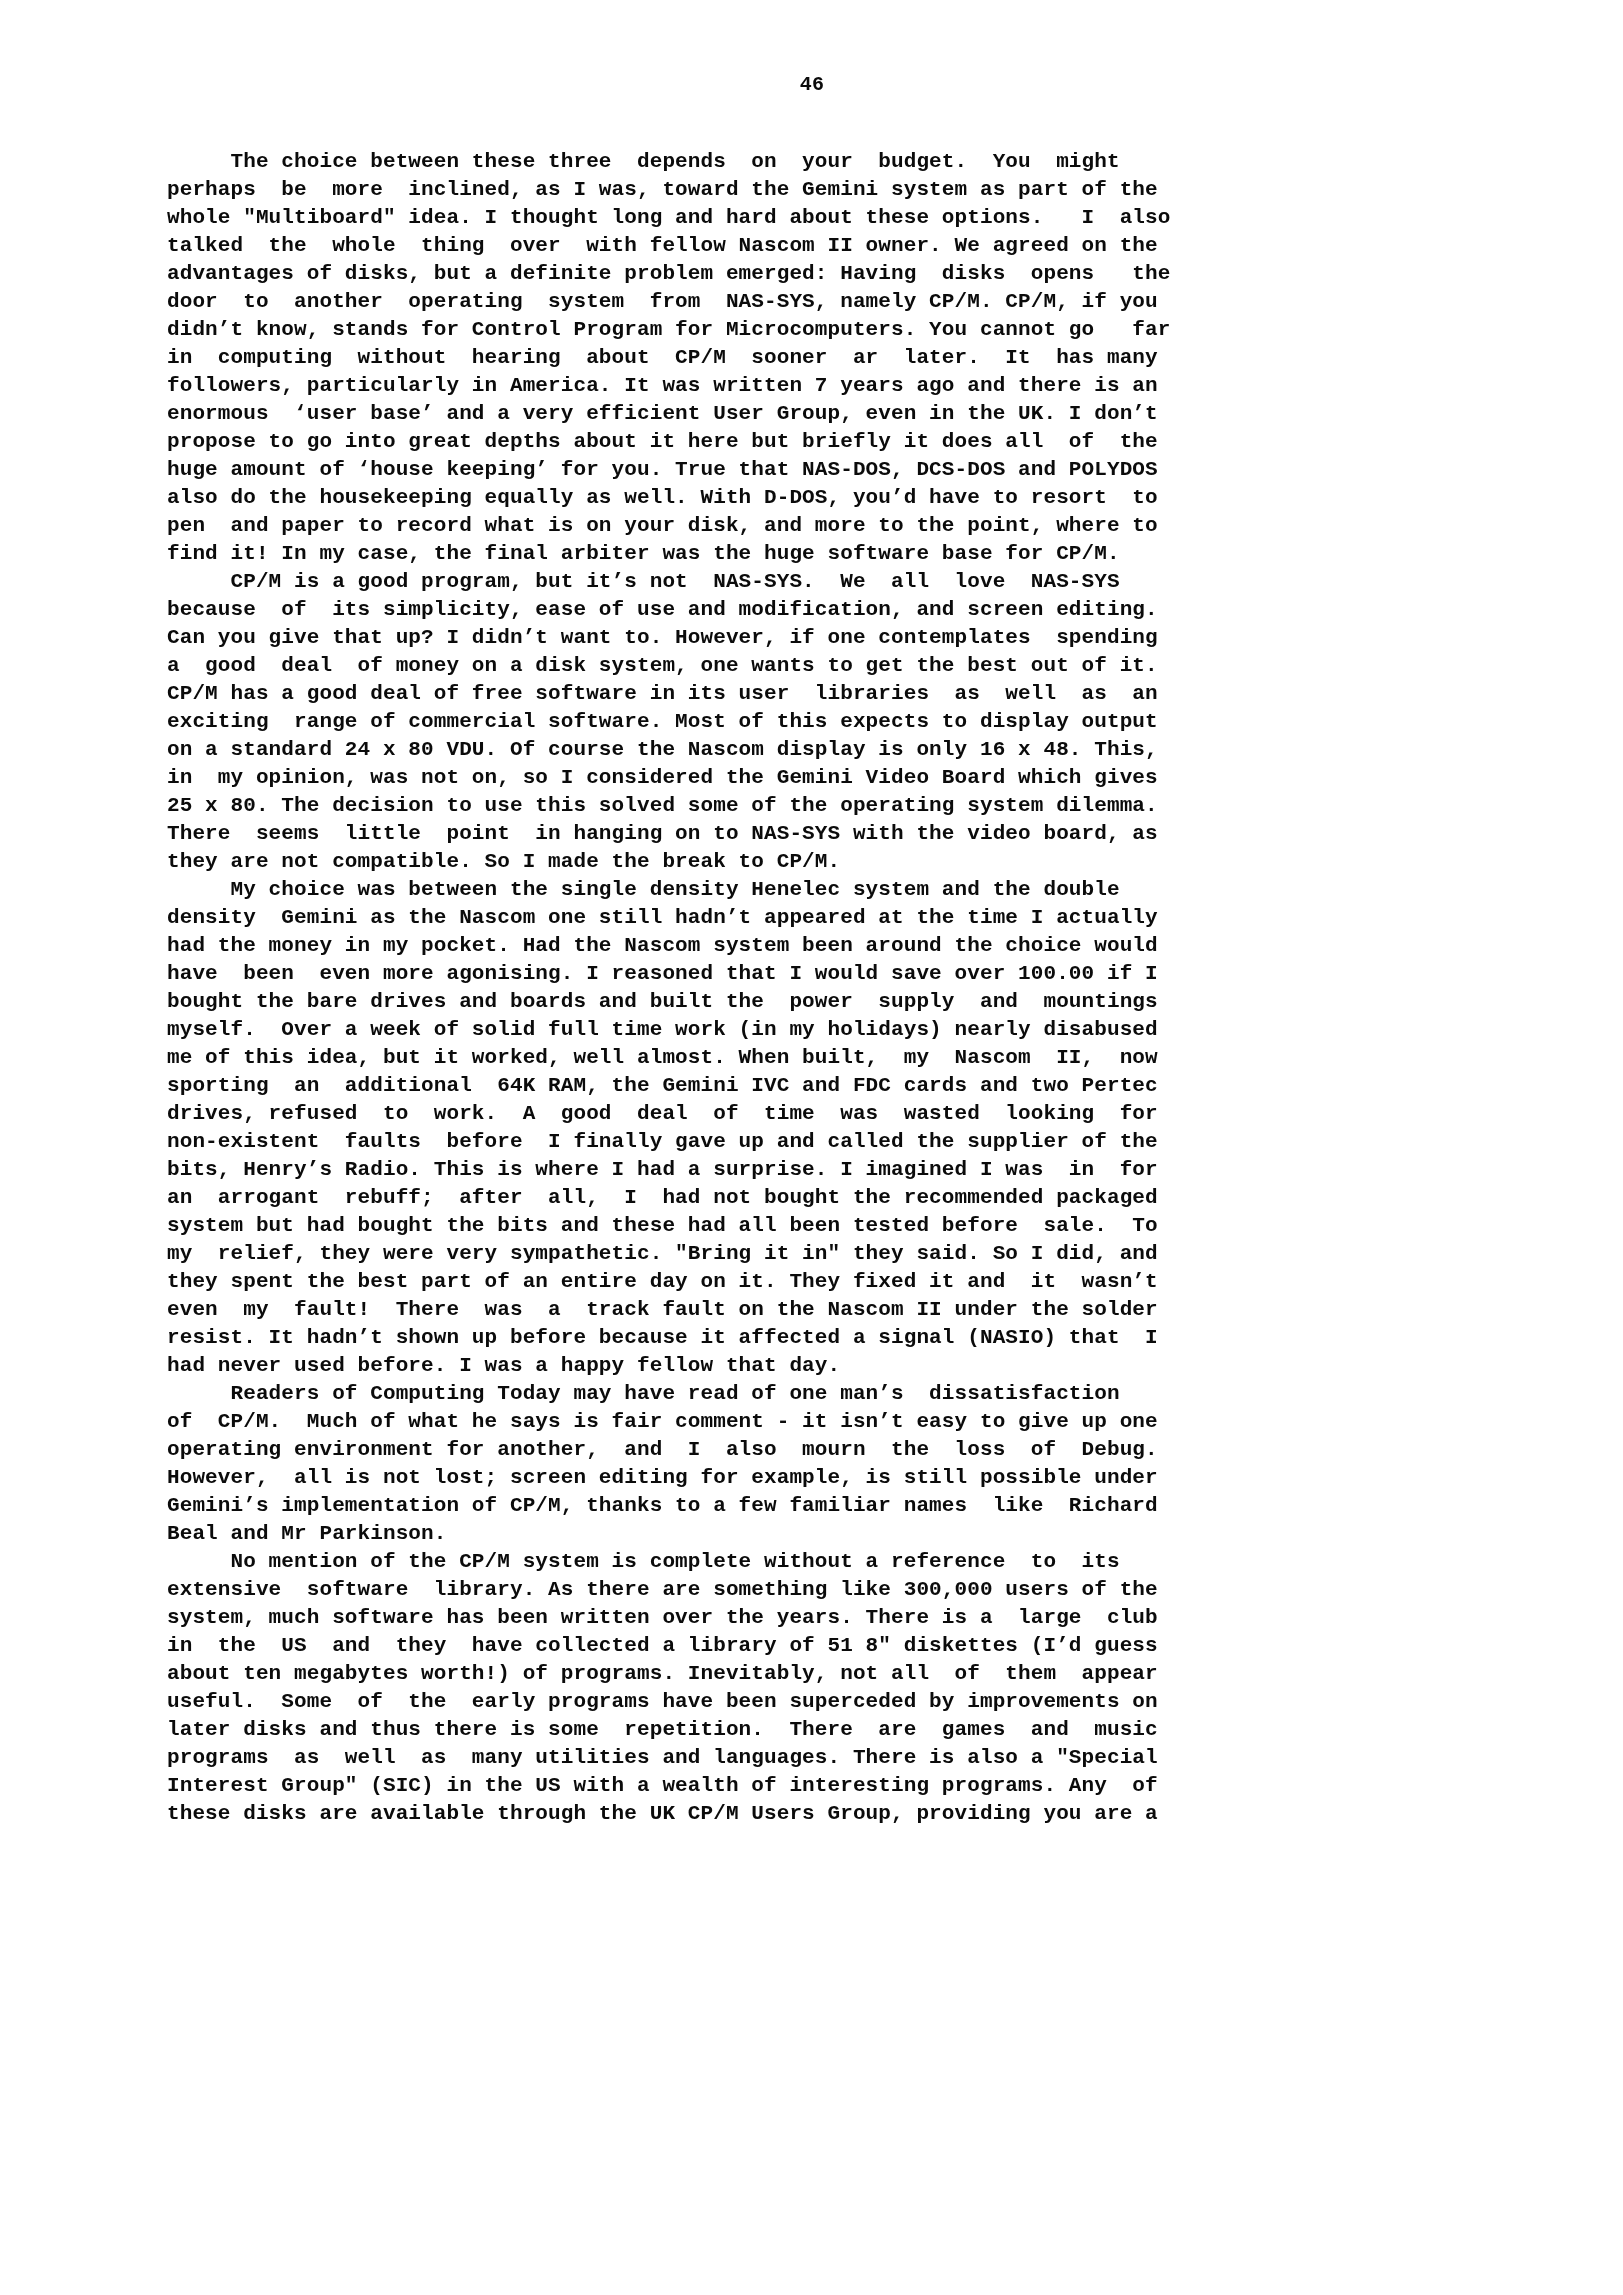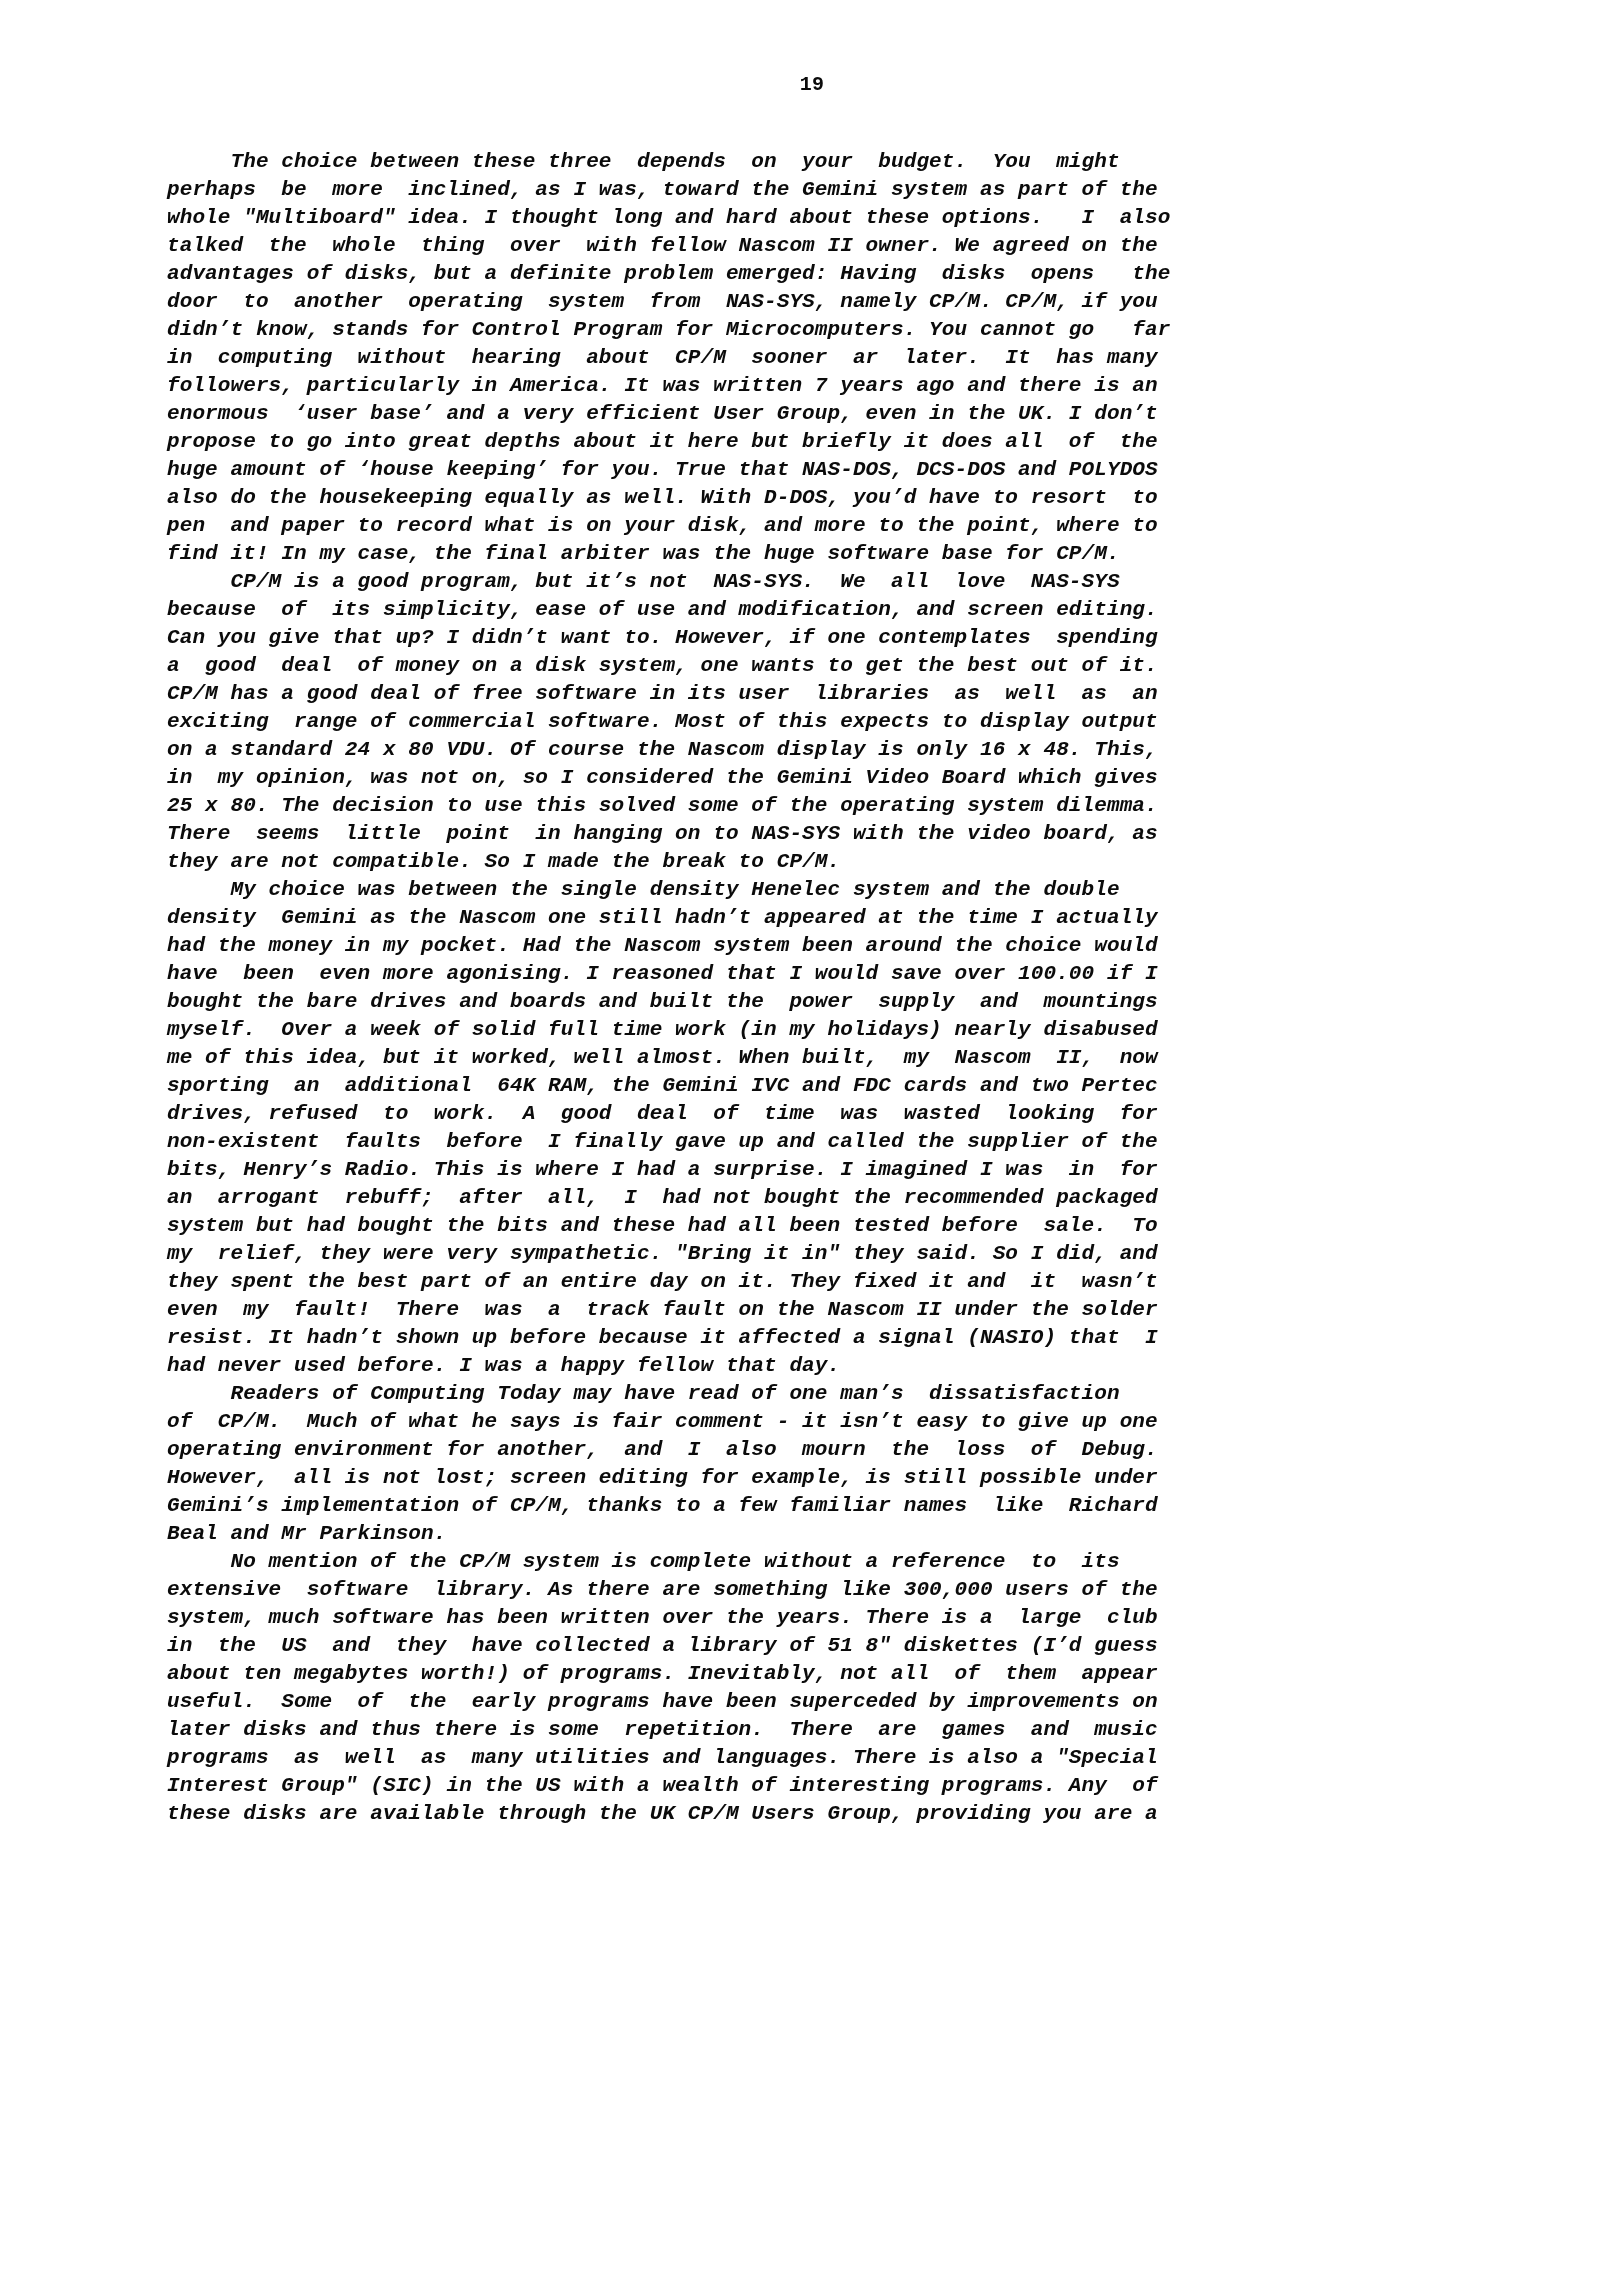--- a/index.html
+++ b/index.html
@@ -26,21 +26,20 @@
     font-family: "Liberation Mono", "DejaVu Sans Mono", monospace;
     font-size: 20px;
     font-weight: 700;
     letter-spacing: 0.3px;
   }
   .body-text {
     position: absolute;
     top: 148px;
     left: 167px;
     width: 1291px;
-    font-style: italic;
   }
   .line {
     height: 28px;
     line-height: 28px;
     font-size: 21px;
     letter-spacing: 0.1px;
     white-space: pre;
     font-weight: 600;
     text-rendering: optimizeLegibility;
   }
@@ -48,21 +47,21 @@
   .line.j {
     white-space: pre;
     display: block;
   }
 </style>
 </head>
 <body>
 
 <div class="page">
 
-  <div class="page-number">19</div>
+  <div class="page-number">46</div>
 
   <div class="body-text">
       <div><div class="line j" style="display: inline-block; transform-origin: left center; transform: scaleX(1); width: 1291px;">     The choice between these three  depends  on  your  budget.  You  might</div><div class="line j" style="display: inline-block; transform-origin: left center; transform: scaleX(1); width: 1291px;">perhaps  be  more  inclined, as I was, toward the Gemini system as part of the</div><div class="line j" style="display: inline-block; transform-origin: left center; transform: scaleX(1); width: 1291px;">whole "Multiboard" idea. I thought long and hard about these options.   I  also</div><div class="line j" style="display: inline-block; transform-origin: left center; transform: scaleX(1); width: 1291px;">talked  the  whole  thing  over  with fellow Nascom II owner. We agreed on the</div><div class="line j" style="display: inline-block; transform-origin: left center; transform: scaleX(1); width: 1291px;">advantages of disks, but a definite problem emerged: Having  disks  opens   the</div><div class="line j" style="display: inline-block; transform-origin: left center; transform: scaleX(1); width: 1291px;">door  to  another  operating  system  from  NAS-SYS, namely CP/M. CP/M, if you</div><div class="line j" style="display: inline-block; transform-origin: left center; transform: scaleX(1); width: 1291px;">didn’t know, stands for Control Program for Microcomputers. You cannot go   far</div><div class="line j" style="display: inline-block; transform-origin: left center; transform: scaleX(1); width: 1291px;">in  computing  without  hearing  about  CP/M  sooner  ar  later.  It  has many</div><div class="line j" style="display: inline-block; transform-origin: left center; transform: scaleX(1); width: 1291px;">followers, particularly in America. It was written 7 years ago and there is an</div><div class="line j" style="display: inline-block; transform-origin: left center; transform: scaleX(1); width: 1291px;">enormous  ‘user base’ and a very efficient User Group, even in the UK. I don’t</div><div class="line j" style="display: inline-block; transform-origin: left center; transform: scaleX(1); width: 1291px;">propose to go into great depths about it here but briefly it does all  of  the</div><div class="line j" style="display: inline-block; transform-origin: left center; transform: scaleX(1); width: 1291px;">huge amount of ‘house keeping’ for you. True that NAS-DOS, DCS-DOS and POLYDOS</div><div class="line j" style="display: inline-block; transform-origin: left center; transform: scaleX(1); width: 1291px;">also do the housekeeping equally as well. With D-DOS, you’d have to resort  to</div><div class="line j" style="display: inline-block; transform-origin: left center; transform: scaleX(1); width: 1291px;">pen  and paper to record what is on your disk, and more to the point, where to</div><div class="line j">find it! In my case, the final arbiter was the huge software base for CP/M.</div></div>
       <div><div class="line j" style="display: inline-block; transform-origin: left center; transform: scaleX(1); width: 1291px;">     CP/M is a good program, but it’s not  NAS-SYS.  We  all  love  NAS-SYS</div><div class="line j" style="display: inline-block; transform-origin: left center; transform: scaleX(1); width: 1291px;">because  of  its simplicity, ease of use and modification, and screen editing.</div><div class="line j" style="display: inline-block; transform-origin: left center; transform: scaleX(1); width: 1291px;">Can you give that up? I didn’t want to. However, if one contemplates  spending</div><div class="line j" style="display: inline-block; transform-origin: left center; transform: scaleX(1); width: 1291px;">a  good  deal  of money on a disk system, one wants to get the best out of it.</div><div class="line j" style="display: inline-block; transform-origin: left center; transform: scaleX(1); width: 1291px;">CP/M has a good deal of free software in its user  libraries  as  well  as  an</div><div class="line j" style="display: inline-block; transform-origin: left center; transform: scaleX(1); width: 1291px;">exciting  range of commercial software. Most of this expects to display output</div><div class="line j" style="display: inline-block; transform-origin: left center; transform: scaleX(1); width: 1291px;">on a standard 24 x 80 VDU. Of course the Nascom display is only 16 x 48. This,</div><div class="line j" style="display: inline-block; transform-origin: left center; transform: scaleX(1); width: 1291px;">in  my opinion, was not on, so I considered the Gemini Video Board which gives</div><div class="line j" style="display: inline-block; transform-origin: left center; transform: scaleX(1); width: 1291px;">25 x 80. The decision to use this solved some of the operating system dilemma.</div><div class="line j" style="display: inline-block; transform-origin: left center; transform: scaleX(1); width: 1291px;">There  seems  little  point  in hanging on to NAS-SYS with the video board, as</div><div class="line j">they are not compatible. So I made the break to CP/M.</div></div>
       <div><div class="line j" style="display: inline-block; transform-origin: left center; transform: scaleX(1); width: 1291px;">     My choice was between the single density Henelec system and the double</div><div class="line j" style="display: inline-block; transform-origin: left center; transform: scaleX(1); width: 1291px;">density  Gemini as the Nascom one still hadn’t appeared at the time I actually</div><div class="line j" style="display: inline-block; transform-origin: left center; transform: scaleX(1); width: 1291px;">had the money in my pocket. Had the Nascom system been around the choice would</div><div class="line j" style="display: inline-block; transform-origin: left center; transform: scaleX(1); width: 1291px;">have  been  even more agonising. I reasoned that I would save over 100.00 if I</div><div class="line j" style="display: inline-block; transform-origin: left center; transform: scaleX(1); width: 1291px;">bought the bare drives and boards and built the  power  supply  and  mountings</div><div class="line j" style="display: inline-block; transform-origin: left center; transform: scaleX(1); width: 1291px;">myself.  Over a week of solid full time work (in my holidays) nearly disabused</div><div class="line j" style="display: inline-block; transform-origin: left center; transform: scaleX(1); width: 1291px;">me of this idea, but it worked, well almost. When built,  my  Nascom  II,  now</div><div class="line j" style="display: inline-block; transform-origin: left center; transform: scaleX(1); width: 1291px;">sporting  an  additional  64K RAM, the Gemini IVC and FDC cards and two Pertec</div><div class="line j" style="display: inline-block; transform-origin: left center; transform: scaleX(1); width: 1291px;">drives, refused  to  work.  A  good  deal  of  time  was  wasted  looking  for</div><div class="line j" style="display: inline-block; transform-origin: left center; transform: scaleX(1); width: 1291px;">non-existent  faults  before  I finally gave up and called the supplier of the</div><div class="line j" style="display: inline-block; transform-origin: left center; transform: scaleX(1); width: 1291px;">bits, Henry’s Radio. This is where I had a surprise. I imagined I was  in  for</div><div class="line j" style="display: inline-block; transform-origin: left center; transform: scaleX(1); width: 1291px;">an  arrogant  rebuff;  after  all,  I  had not bought the recommended packaged</div><div class="line j" style="display: inline-block; transform-origin: left center; transform: scaleX(1); width: 1291px;">system but had bought the bits and these had all been tested before  sale.  To</div><div class="line j" style="display: inline-block; transform-origin: left center; transform: scaleX(1); width: 1291px;">my  relief, they were very sympathetic. "Bring it in" they said. So I did, and</div><div class="line j" style="display: inline-block; transform-origin: left center; transform: scaleX(1); width: 1291px;">they spent the best part of an entire day on it. They fixed it and  it  wasn’t</div><div class="line j" style="display: inline-block; transform-origin: left center; transform: scaleX(1); width: 1291px;">even  my  fault!  There  was  a  track fault on the Nascom II under the solder</div><div class="line j" style="display: inline-block; transform-origin: left center; transform: scaleX(1); width: 1291px;">resist. It hadn’t shown up before because it affected a signal (NASIO) that  I</div><div class="line j">had never used before. I was a happy fellow that day.</div></div>
       <div><div class="line j" style="display: inline-block; transform-origin: left center; transform: scaleX(1); width: 1291px;">     Readers of Computing Today may have read of one man’s  dissatisfaction</div><div class="line j" style="display: inline-block; transform-origin: left center; transform: scaleX(1); width: 1291px;">of  CP/M.  Much of what he says is fair comment - it isn’t easy to give up one</div><div class="line j" style="display: inline-block; transform-origin: left center; transform: scaleX(1); width: 1291px;">operating environment for another,  and  I  also  mourn  the  loss  of  Debug.</div><div class="line j" style="display: inline-block; transform-origin: left center; transform: scaleX(1); width: 1291px;">However,  all is not lost; screen editing for example, is still possible under</div><div class="line j" style="display: inline-block; transform-origin: left center; transform: scaleX(1); width: 1291px;">Gemini’s implementation of CP/M, thanks to a few familiar names  like  Richard</div><div class="line j">Beal and Mr Parkinson.</div></div>
       <div><div class="line j" style="display: inline-block; transform-origin: left center; transform: scaleX(1); width: 1291px;">     No mention of the CP/M system is complete without a reference  to  its</div><div class="line j" style="display: inline-block; transform-origin: left center; transform: scaleX(1); width: 1291px;">extensive  software  library. As there are something like 300,000 users of the</div><div class="line j" style="display: inline-block; transform-origin: left center; transform: scaleX(1); width: 1291px;">system, much software has been written over the years. There is a  large  club</div><div class="line j" style="display: inline-block; transform-origin: left center; transform: scaleX(1); width: 1291px;">in  the  US  and  they  have collected a library of 51 8" diskettes (I’d guess</div><div class="line j" style="display: inline-block; transform-origin: left center; transform: scaleX(1); width: 1291px;">about ten megabytes worth!) of programs. Inevitably, not all  of  them  appear</div><div class="line j" style="display: inline-block; transform-origin: left center; transform: scaleX(1); width: 1291px;">useful.  Some  of  the  early programs have been superceded by improvements on</div><div class="line j" style="display: inline-block; transform-origin: left center; transform: scaleX(1); width: 1291px;">later disks and thus there is some  repetition.  There  are  games  and  music</div><div class="line j" style="display: inline-block; transform-origin: left center; transform: scaleX(1); width: 1291px;">programs  as  well  as  many utilities and languages. There is also a "Special</div><div class="line j" style="display: inline-block; transform-origin: left center; transform: scaleX(1); width: 1291px;">Interest Group" (SIC) in the US with a wealth of interesting programs. Any  of</div><div class="line j">these disks are available through the UK CP/M Users Group, providing you are a</div></div>
     </div>
 
 </div>

